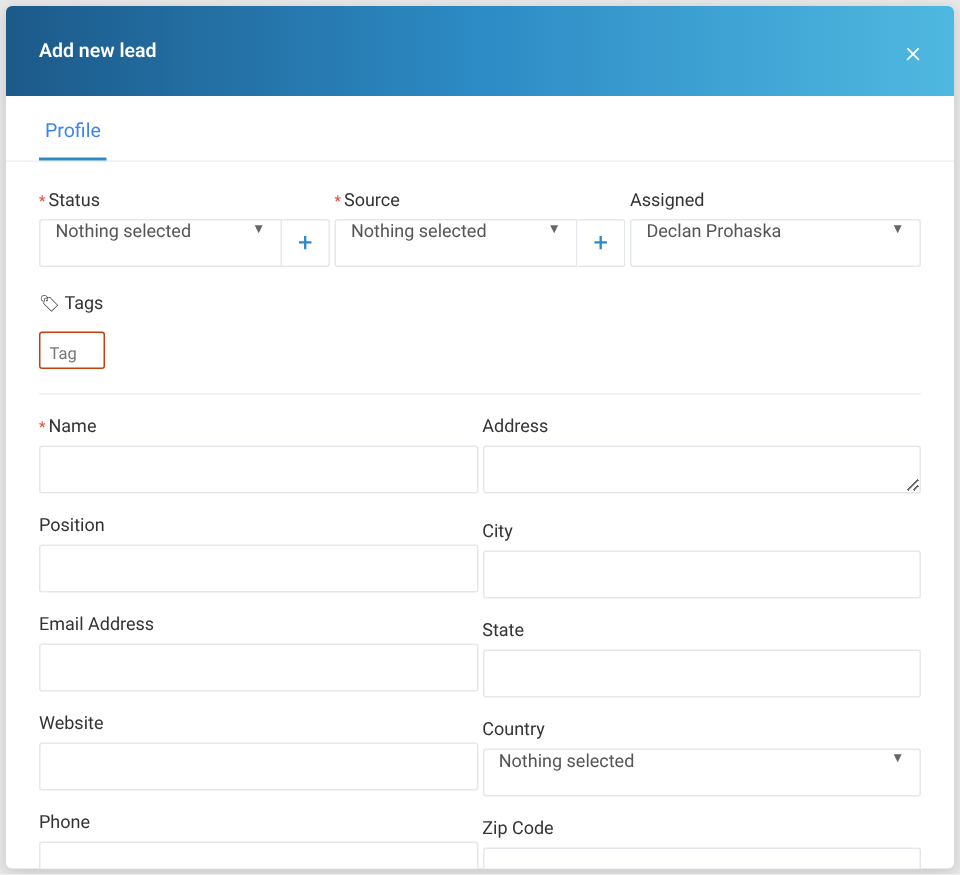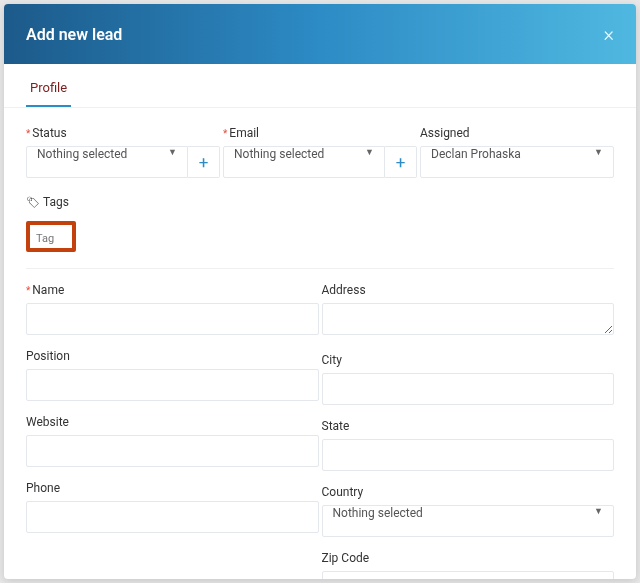--- a/index.html
+++ b/index.html
@@ -1,39 +1,39 @@
 <!DOCTYPE html>
 <html><head>
 <meta charset="utf-8">
 <style>
 * { box-sizing: border-box; margin: 0; padding: 0; font-family: -apple-system, BlinkMacSystemFont, "Segoe UI", Roboto, sans-serif; }
 body { background: #e8e8e8; width: 640px; height: 583px; overflow: hidden; }
 .modal { background: #fff; border-radius: 4px; margin: 4px; box-shadow: 0 2px 10px rgba(0,0,0,0.15); height: 575px; overflow: hidden; }
 .modal-header { background: linear-gradient(90deg, #1c5a8a 0%, #2d8bc5 50%, #4fb8e0 100%); color: #fff; padding: 18px 22px; display: flex; justify-content: space-between; align-items: center; }
-.modal-title { font-size: 16px; font-weight: 600; }
+.modal-title { font-size: 13px; font-weight: 600; }
 .close-btn { color: #fff; font-size: 20px; cursor: pointer; font-weight: 300; }
 .tabs { border-bottom: 1px solid #eef0f2; padding: 0 22px; }
-.tab { display: inline-block; padding: 12px 4px 10px; color: #7f1d1d; font-size: 13px; border-bottom: 2px solid #2d8bc5; margin-top: 4px; }
+.tab { display: inline-block; padding: 12px 4px 10px; color: #3b82f6; font-size: 13px; border-bottom: 2px solid #2d8bc5; margin-top: 4px; }
 .content { padding: 18px 22px 10px; }
 .hr { border: none; border-top: 1px solid #eef0f2; margin: 16px 0 14px; }
 .row { display: flex; gap: 3px; }
 .col { flex: 1; }
 .col-third { width: 33%; }
 .label { font-size: 12px; color: #333; margin-bottom: 6px; display: block; }
 .label .req { color: #e74c3c; margin-right: 2px; font-size: 10px; }
 .control-row { display: flex; }
 .select { flex: 1; border: 1px solid #e4e7eb; background: #fff; height: 32px; padding: 0 10px; font-size: 12px; color: #555; display: flex; align-items: flex-start; justify-content: space-between; border-radius: 2px; cursor: pointer; }
 .caret { font-size: 9px; color: #666; }
 .add-btn { width: 32px; height: 32px; border: 1px solid #e4e7eb; border-left: none; background: #fff; color: #2d8bc5; font-size: 17px; display: flex; align-items: center; justify-content: center; cursor: pointer; border-radius: 0 2px 2px 0; }
 .select.with-add { border-radius: 2px 0 0 2px; }
 .input { width: 100%; border: 1px solid #e4e7eb; background: #fff; height: 32px; padding: 0 10px; font-size: 12px; color: #333; border-radius: 2px; }
 .textarea { width: 100%; border: 1px solid #e4e7eb; background: #fff; height: 32px; padding: 6px 10px; font-size: 12px; color: #333; border-radius: 2px; resize: vertical; }
 .field { margin-bottom: 14px; }
 .tag-icon { font-size: 11px; color: #333; margin-right: 3px; }
-.tag-box { border: 4px solid #c2410c; border-radius: 2px; padding: 2px 6px; display: inline-block; margin-top: 6px; }
+.tag-box { border: 1px solid #c2410c; border-radius: 2px; padding: 2px 6px; display: inline-block; margin-top: 6px; }
 .tag-input-inner { border: none; font-size: 11px; color: #888; width: 30px; outline: none; }
 </style>
 </head>
 <body>
 
 <div class="modal">
   <div class="modal-header">
     <span class="modal-title">Add new lead</span>
     <span class="close-btn">×</span>
   </div>
@@ -51,21 +51,21 @@
           <div class="select with-add">
             <span>Nothing selected</span>
               <span class="caret">▼</span>
           </div>
           <div class="add-btn">
               <span>+</span>
             </div>
         </div>
       </div>
       <div class="col-third">
-        <span class="label"><span class="req">*</span><span>Email</span></span>
+        <span class="label"><span class="req">*</span><span>Source</span></span>
         <div class="control-row">
           <div class="select with-add">
             <span>Nothing selected</span>
               <span class="caret">▼</span>
           </div>
           <div class="add-btn">
               <span>+</span>
             </div>
         </div>
       </div>
@@ -88,20 +88,24 @@
     <hr class="hr">
 
     <div class="row">
       <div class="col">
         <div class="field">
           <span class="label"><span class="req">*</span><span>Name</span></span>
           <input class="input" style="">
         </div>
         <div class="field">
           <span class="label">Position</span>
+          <input class="input" style="">
+        </div>
+        <div class="field">
+          <span class="label">Email Address</span>
           <input class="input" style="">
         </div>
         <div class="field">
           <span class="label">Website</span>
           <input class="input" style="">
         </div>
         <div class="field">
           <span class="label">Phone</span>
           <input class="input" style="">
         </div>

